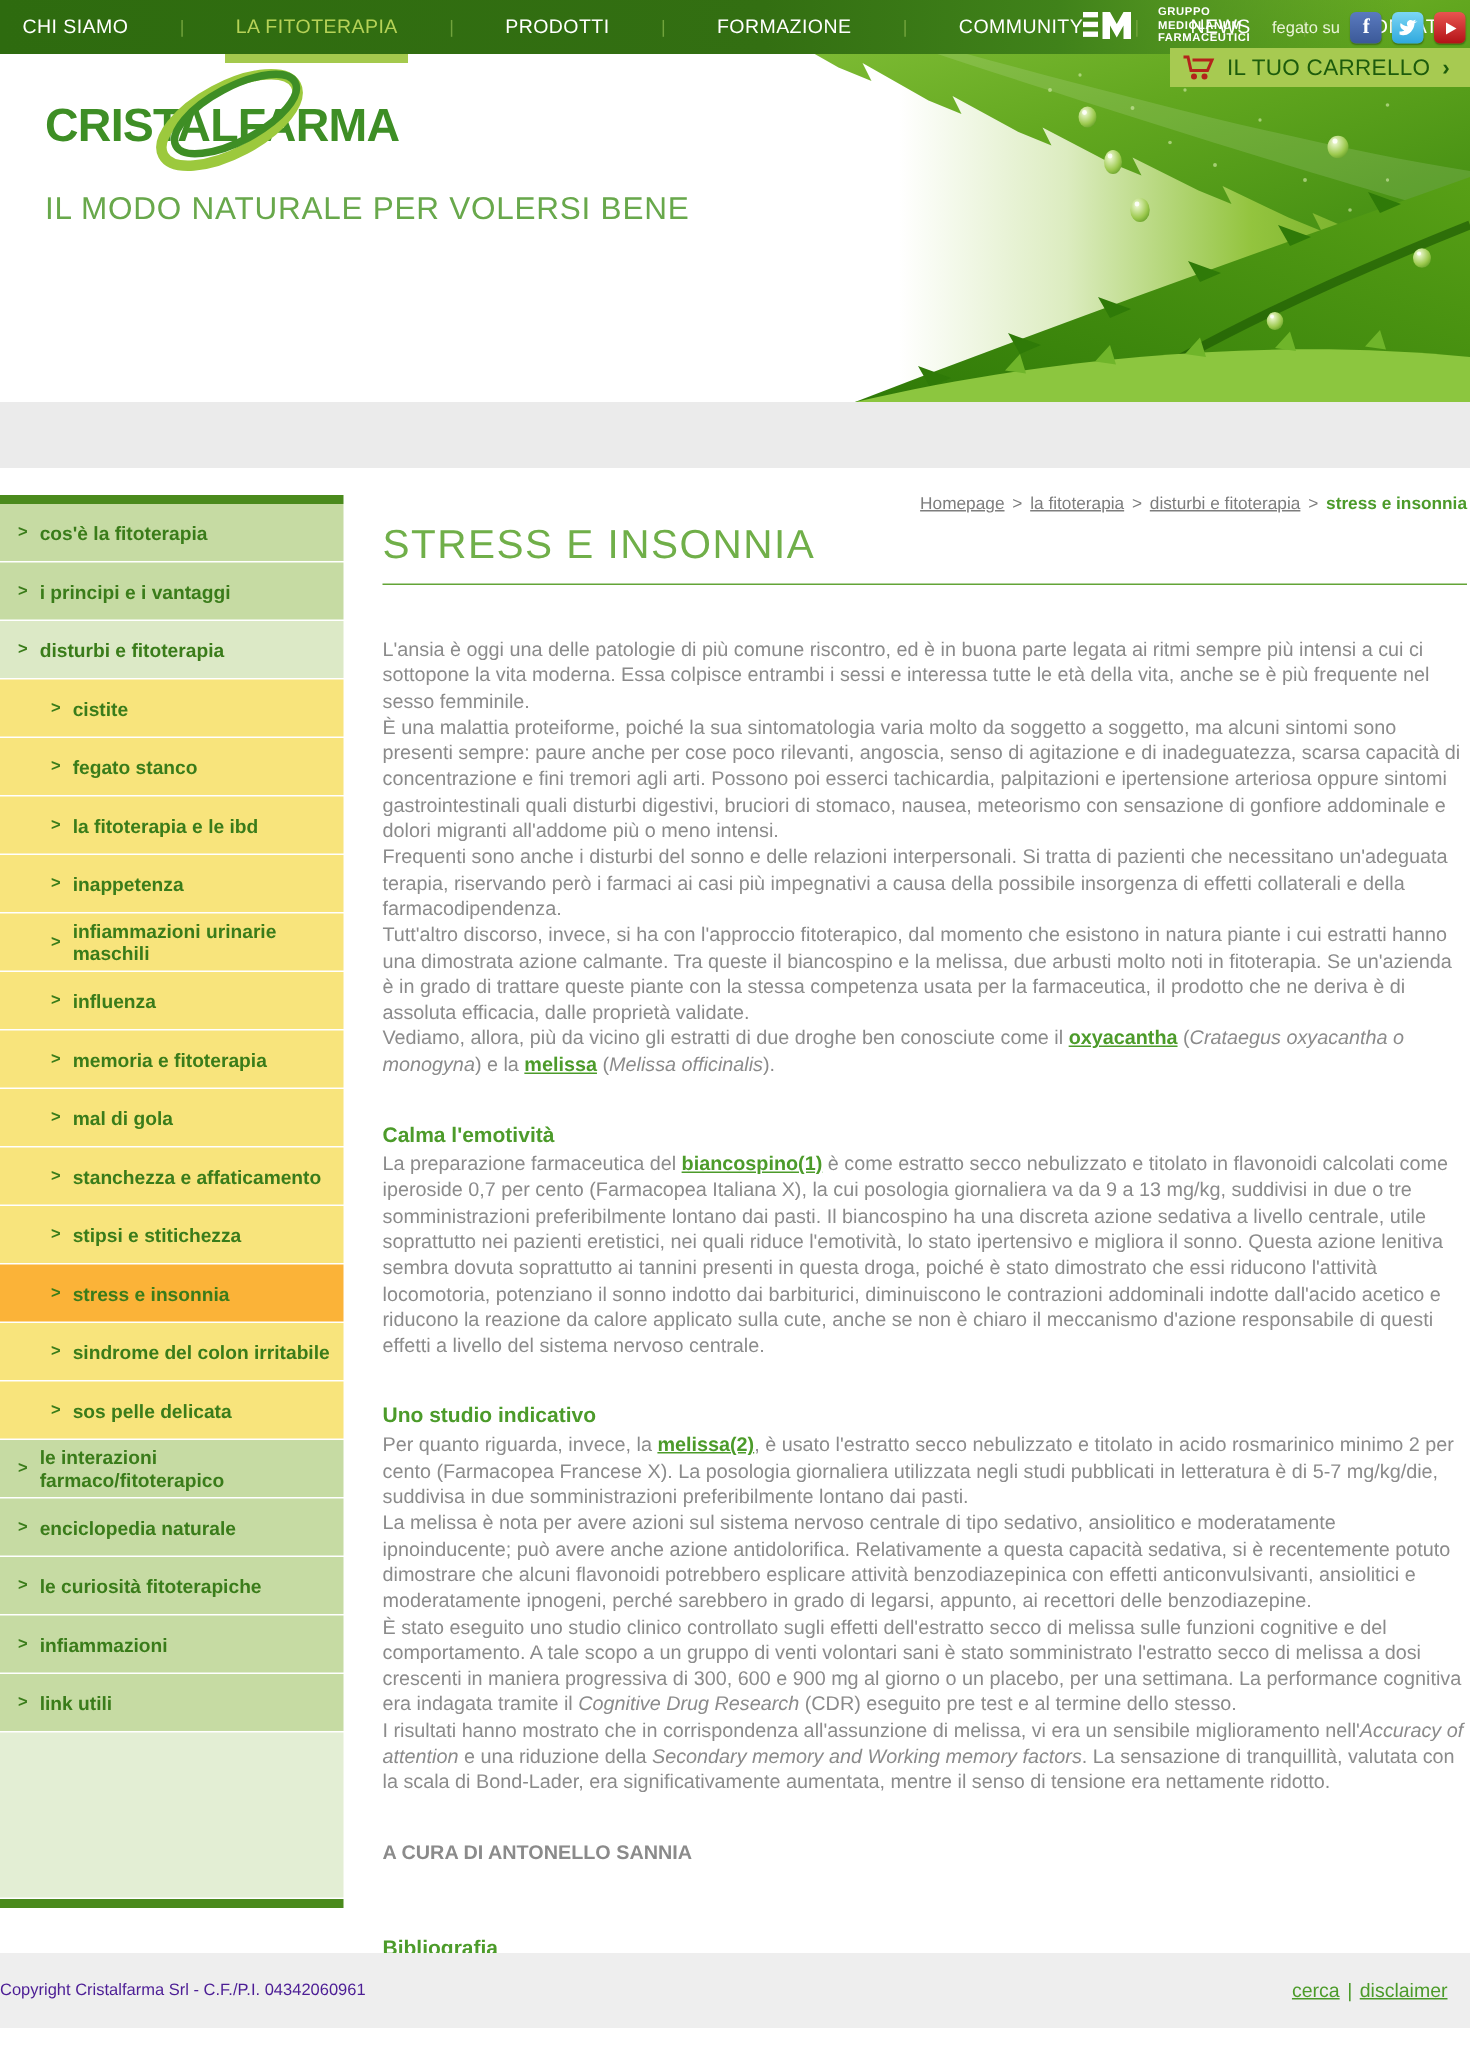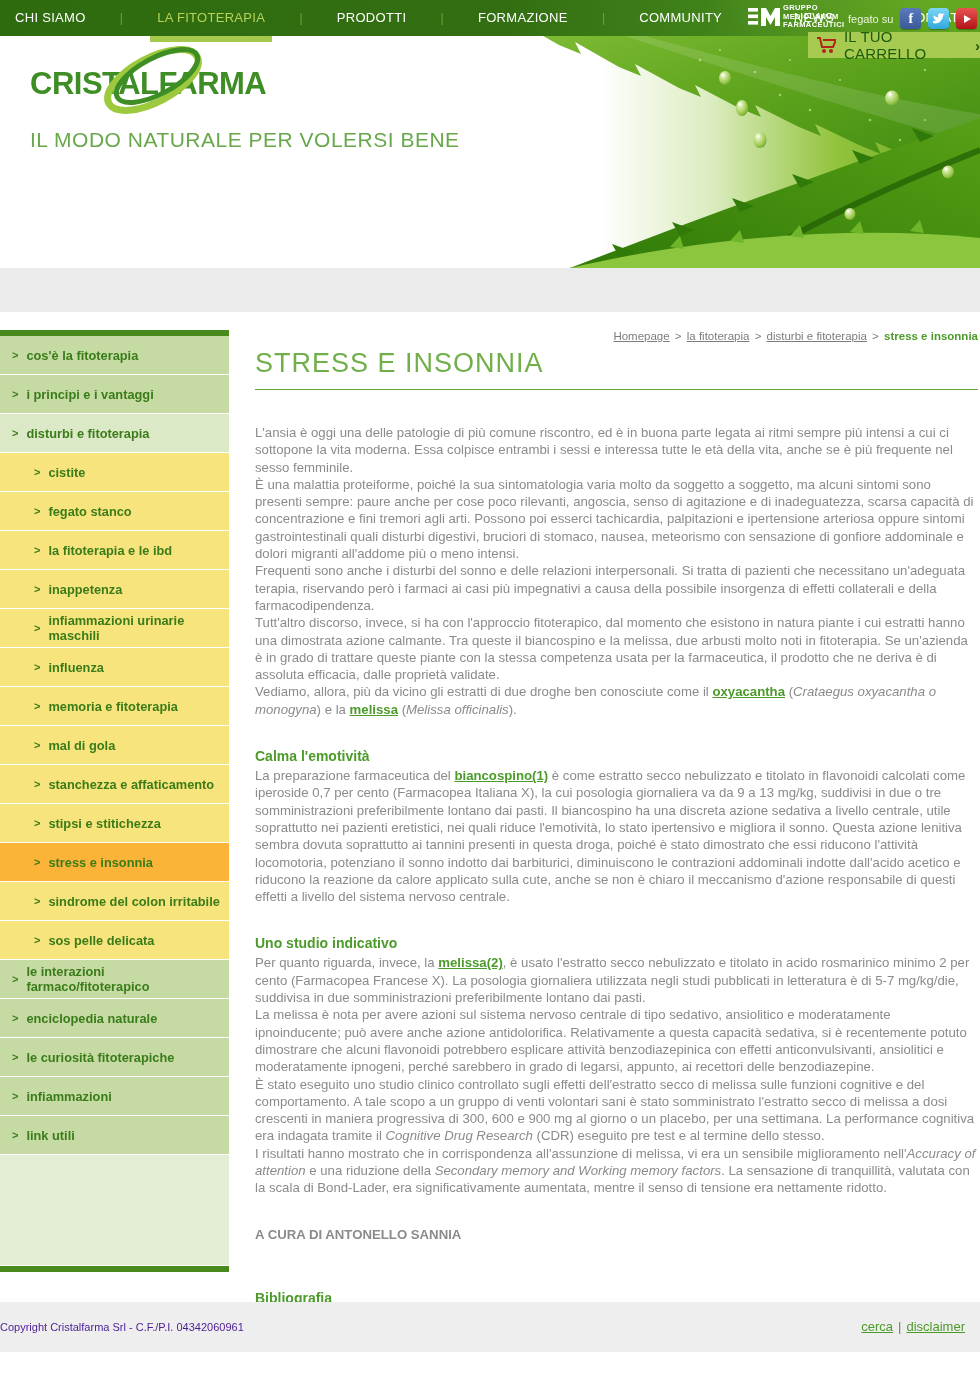--- a/index.html
+++ b/index.html
@@ -21,30 +21,30 @@
   }
   .nav-item {
     position:relative; color:#ffffff; font-size:13px; letter-spacing:.3px;
     padding:0 9px; line-height:36px; text-decoration:none; cursor:pointer; white-space:nowrap;
   }
   .nav-item.active { color:#b6d257; }
   .nav-item.active::after {
     content:""; position:absolute; left:2px; right:2px; bottom:-6px; height:6px; background:#a4c94d;
   }
   .nav-sep { color:#71a33c; font-size:12px; line-height:36px; }
-  .group-logo { position:absolute; top:4px; left:748px; z-index:6; display:flex; align-items:center; gap:1px;justify-content:flex-end; }
+  .group-logo { position:absolute; top:4px; left:722px; z-index:6; display:flex; align-items:center; gap:16px;justify-content:flex-end; }
   .group-logo-text { color:#fff; font-size:7.5px; font-weight:bold; line-height:8.5px; letter-spacing:.4px; }
   .follow { position:absolute; top:8px; left:848px; z-index:6; display:flex; align-items:center; gap:7px; }
   .follow-label { color:#eaf4d8; font-size:11px; }
   .social-icon { width:21px; height:21px; border-radius:4px; display:flex; align-items:center; justify-content:center; cursor:pointer; box-shadow:0 1px 1px rgba(0,0,0,.3); }
   .social-icon.fb { background:linear-gradient(#5a7abf,#3b5998); color:#fff; font-weight:bold; font-size:14px; font-family:"Liberation Serif",serif; }
   .social-icon.tw { background:linear-gradient(#7cd6f4,#2fa8de); }
   .social-icon.yt { background:linear-gradient(#e85550,#b31217); }
   .cart-button {
-    position:absolute; top:32px; right:0; z-index:7; width:172px; height:26px;
+    position:absolute; top:32px; right:0; z-index:7; width:200px; height:26px;
     background:#a7ca51; display:flex; align-items:center; gap:8px; padding-left:8px; cursor:pointer;
   }
   .cart-label { color:#1d5c0c; font-size:15px; letter-spacing:.2px; }
   .cart-chevron { color:#1d5c0c; font-size:15px; font-weight:bold; }
   .brand { position:absolute; left:30px; top:66px; z-index:4; }
   .brand-name {
     position:relative; color:#3e8e25; font-weight:bold; font-size:31px; letter-spacing:-.5px; cursor:pointer;
   }
   .brand-swoosh { position:absolute; left:58px; top:-38px; pointer-events:none; }
   .brand-tagline { margin-top:26px; color:#68a84b; font-size:21px; letter-spacing:.5px; }

